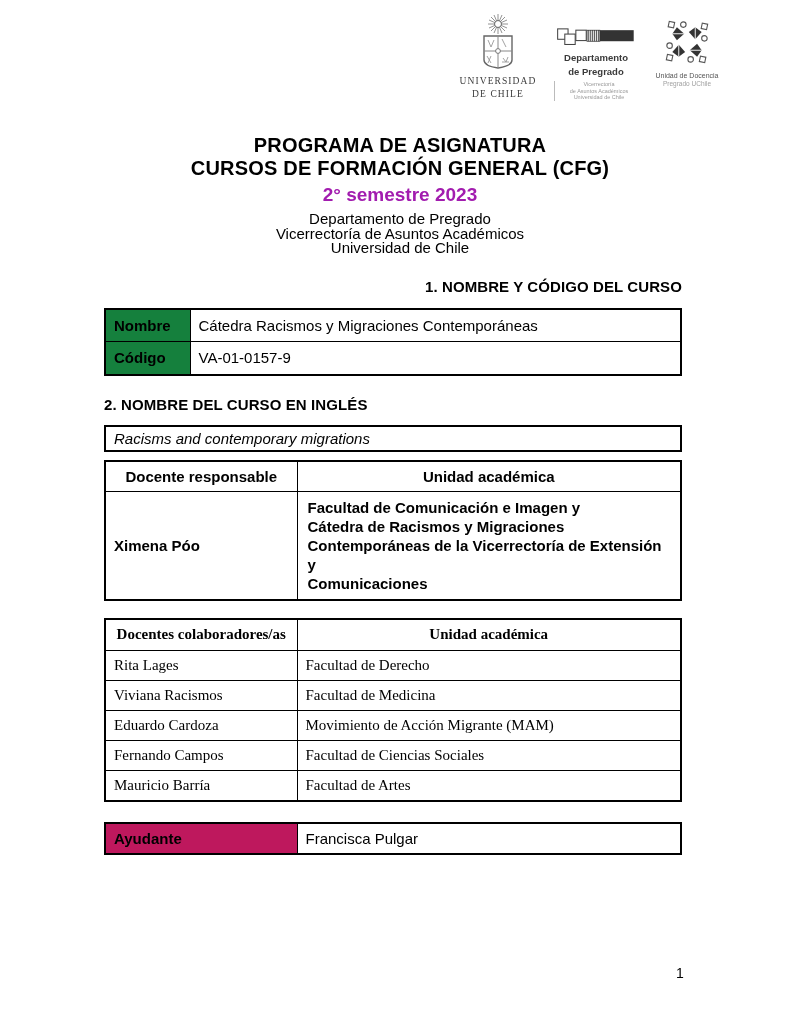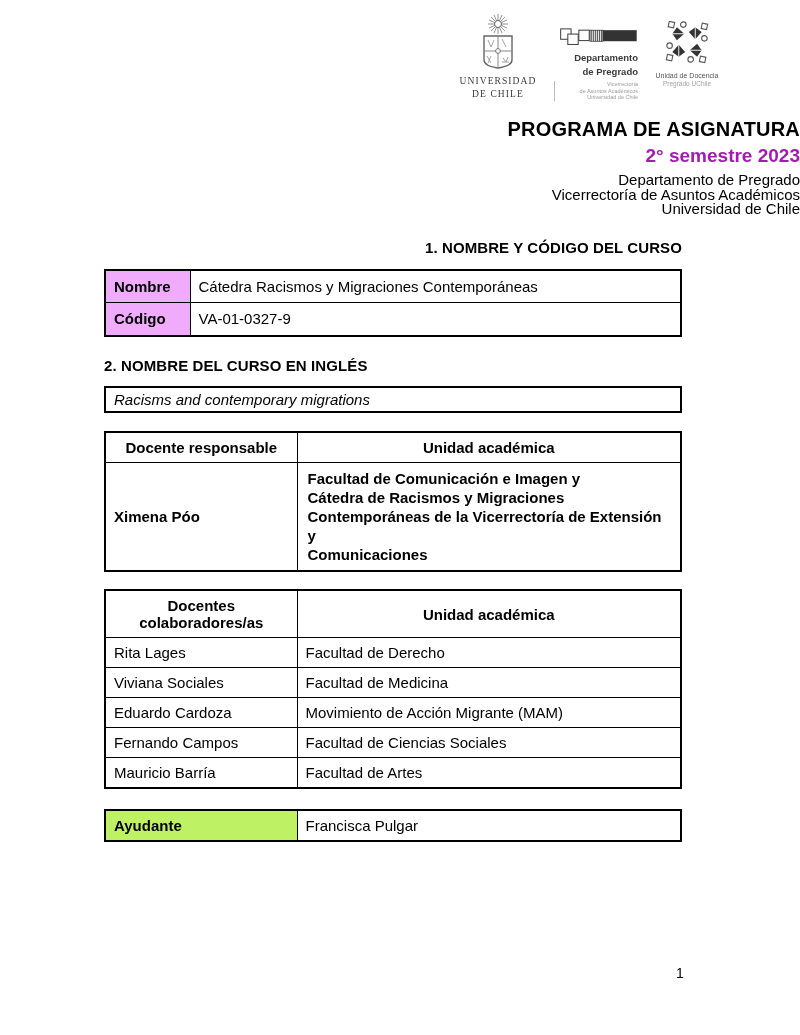--- a/index.html
+++ b/index.html
@@ -29,21 +29,21 @@
   .uchile-block { width: 92px; padding-top: 2px; }
   .uchile-text {
     font-family: "Liberation Serif", serif;
     font-size: 9.5px;
     letter-spacing: 1.1px;
     color: #3c3c3c;
     line-height: 11px;
     margin-top: 2px;
   }
 
-  .pregrado-block { width: 84px; text-align: right; padding-top: 16px; }
+  .pregrado-block { width: 84px; text-align: center; padding-top: 16px; }
   .pregrado-title {
     font-size: 9.5px;
     font-weight: bold;
     color: #3a3a3a;
     line-height: 10.5px;
     margin-top: 3px;
   }
   .pregrado-sub {
     margin-top: 4px;
     padding-left: 5px;
@@ -51,21 +51,21 @@
     font-size: 5.5px;
     color: #9a9a9a;
     line-height: 6.5px;
   }
 
   .docencia-block { width: 78px; padding-top: 8px; }
   .docencia-line1 { font-size: 7px; color: #555; line-height: 8px; margin-top: 4px; }
   .docencia-line2 { font-size: 6.5px; color: #a0a0a0; line-height: 8px; }
 
   
-  .titles { padding-top: 118px; text-align: right; }
+  .titles { padding-top: 118px; text-align: center; margin-top: 16px; }
   .doc-title {
     font-size: 20px;
     font-weight: bold;
     line-height: 23px;
     letter-spacing: 0.2px;
   }
   .semester {
     font-size: 19px;
     font-weight: bold;
     color: #a21caf;
@@ -92,37 +92,37 @@
     width: 100%;
     border-collapse: collapse;
     table-layout: fixed;
     font-size: 15px;
   }
   table { border: 2px solid #000; }
   td, th { border: 1.5px solid #000; padding: 6px 8px; vertical-align: middle; }
 
   .t1 { margin-top: 14px; }
   .t1 td { height: 33px; }
-  .t1 .label-cell { width: 85px; background: #f0abfc; font-weight: bold; }
+  .t1 .label-cell { width: 85px; background: #15803d; font-weight: bold; }
 
   .t2 { margin-top: 13px; }
   .t2 td { height: 25px; padding: 3px 8px; font-style: italic; }
 
-  .t3a { margin-top: 18px; }
-  .t3b { margin-top: 17px; }
+  .t3a { margin-top: 8px; }
+  .t3b { margin-top: 17px; font-family: Liberation Serif, serif; }
   .t3a th, .t3b th { height: 31px; font-weight: bold; text-align: center; background: #fff; }
   .t3a .col1, .t3b .col1, .tay .col1 { width: 192px; }
   .t3a td { padding: 6px 8px; font-weight: bold; }
   .t3a .unit-cell { white-space: pre-line; line-height: 19px; padding: 6px 10px; }
   .t3a .name-cell { height: 90px; }
   .t3b td { height: 30px; }
 
   .tay { margin-top: 20px; }
   .tay td { height: 29px; }
-  .tay .label-cell { background: #bef264; font-weight: bold; margin-left: 24px; }
+  .tay .label-cell { background: #be185d; font-weight: bold; margin-left: 24px; }
 
   .page-number {
     position: absolute;
     top: 965px;
     left: 676px;
     font-size: 14px;
   }
 </style>
 </head>
 <body>
@@ -196,40 +196,41 @@
           <use href="#arm" transform="rotate(270 24 24)"></use>
         </g>
       </svg>
       <div class="docencia-line1">Unidad de Docencia</div>
       <div class="docencia-line2">Pregrado UChile</div>
     </div>
   </div>
 
   <div class="titles">
     <div class="doc-title">PROGRAMA DE ASIGNATURA</div>
+    <div class="doc-title">CURSOS DE FORMACIÓN GENERAL (CFG)</div>
     <div class="semester">2° semestre 2023</div>
     <div class="sub-block">
       <div class="subline">Departamento de Pregrado</div>
       <div class="subline">Vicerrectoría de Asuntos Académicos</div>
       <div class="subline">Universidad de Chile</div>
     </div>
   </div>
 
   <div class="content">
 
     <div class="sec-heading h-s1">1. NOMBRE Y CÓDIGO DEL CURSO</div>
     <table class="t1">
       <tbody>
           <tr>
         <td class="label-cell">Nombre</td>
         <td>Cátedra Racismos y Migraciones Contemporáneas</td>
       </tr>
       <tr>
         <td class="label-cell">Código</td>
-        <td>VA-01-0327-9</td>
+        <td>VA-01-0157-9</td>
       </tr>
     </tbody>
       </table>
 
     <div class="sec-heading h-s2">2. NOMBRE DEL CURSO EN INGLÉS</div>
     <table class="t2">
       <tbody>
           <tr>
         <td>Racisms and contemporary migrations</td>
       </tr>
@@ -257,21 +258,21 @@
       <tbody>
           <tr>
         <th class="col1">Docentes colaboradores/as</th>
         <th>Unidad académica</th>
       </tr>
       <tr>
         <td>Rita Lages</td>
         <td>Facultad de Derecho</td>
       </tr>
       <tr>
-        <td>Viviana Sociales</td>
+        <td>Viviana Racismos</td>
         <td>Facultad de Medicina</td>
       </tr>
       <tr>
         <td>Eduardo Cardoza</td>
         <td>Movimiento de Acción Migrante (MAM)</td>
       </tr>
       <tr>
         <td>Fernando Campos</td>
         <td>Facultad de Ciencias Sociales</td>
       </tr>

